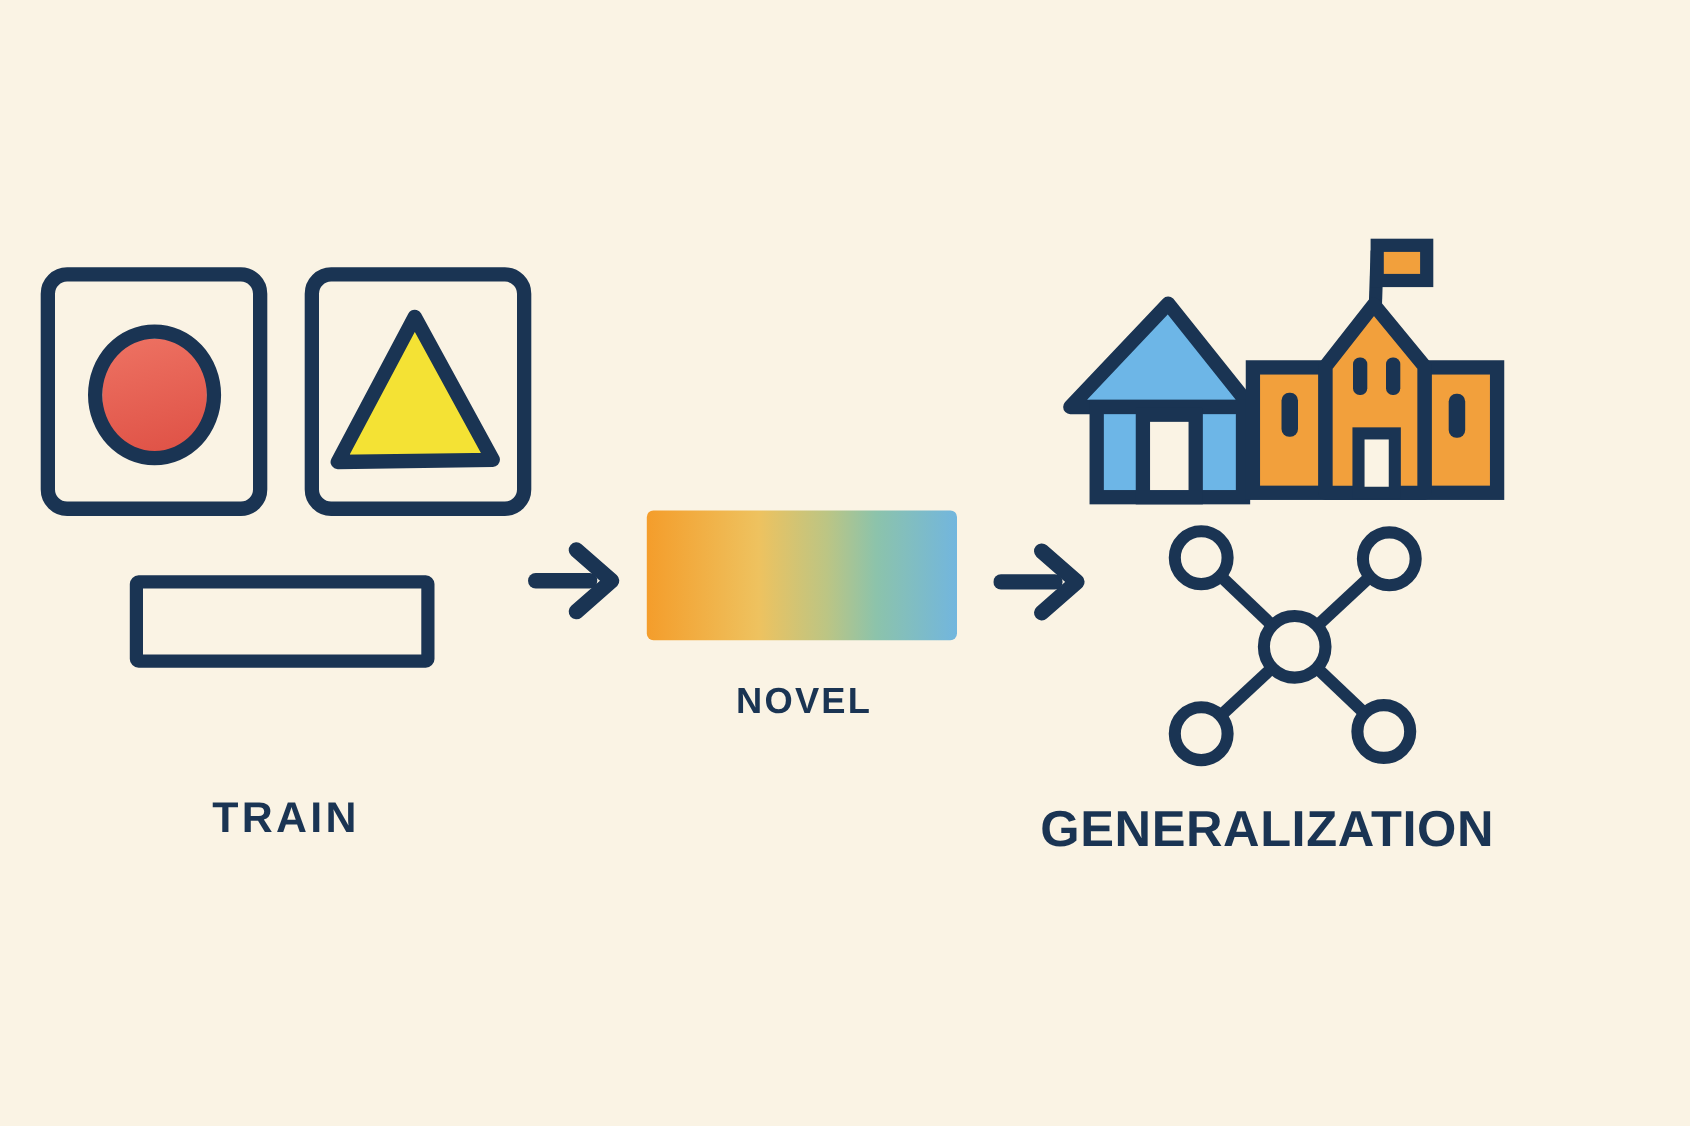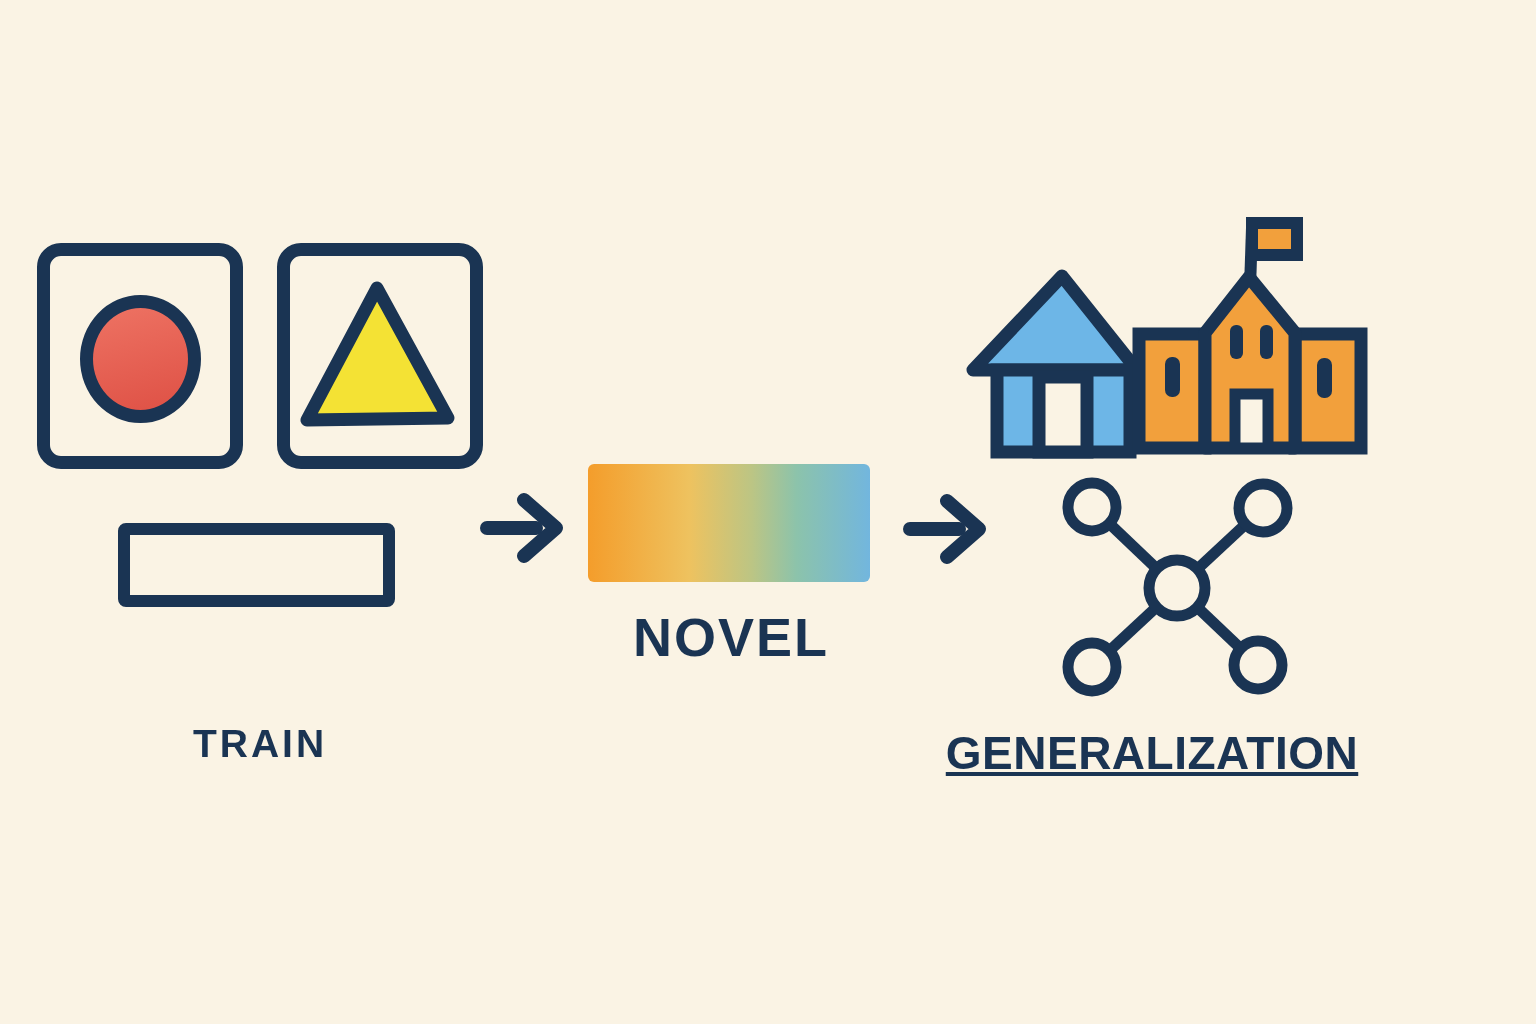--- a/index.html
+++ b/index.html
@@ -52,22 +52,22 @@
   #arrow-2 { left: 903px; top: 491px; }
   #buildings-svg { position: absolute; left: 958px; top: 210px; }
   #network-svg { position: absolute; left: 1040px; top: 455px; }
   .label {
     position: absolute;
     color: var(--ink);
     font-weight: bold;
     text-align: center;
   }
   #label-train { left: 110px; top: 722px; width: 300px; font-size: 39px; letter-spacing: 3px; }
-  #label-novel { left: 558px; top: 601px; width: 346px; font-size: 54px; letter-spacing: 2px; line-height: 72px; }
-  #label-generalization { left: 899px; top: 726px; width: 506px; font-size: 46px; letter-spacing: 0.5px; text-decoration: underline; }
+  #label-novel { left: 558px; top: 601px; width: 346px; font-size: 33px; letter-spacing: 2px; line-height: 72px; }
+  #label-generalization { left: 899px; top: 726px; width: 506px; font-size: 46px; letter-spacing: 0.5px; }
 </style>
 </head>
 <body>
 
 <div class="stage">
 
   <div id="card-circle" class="card"></div>
   <div id="red-ellipse"></div>
 
   <div id="card-triangle" class="card"></div>

